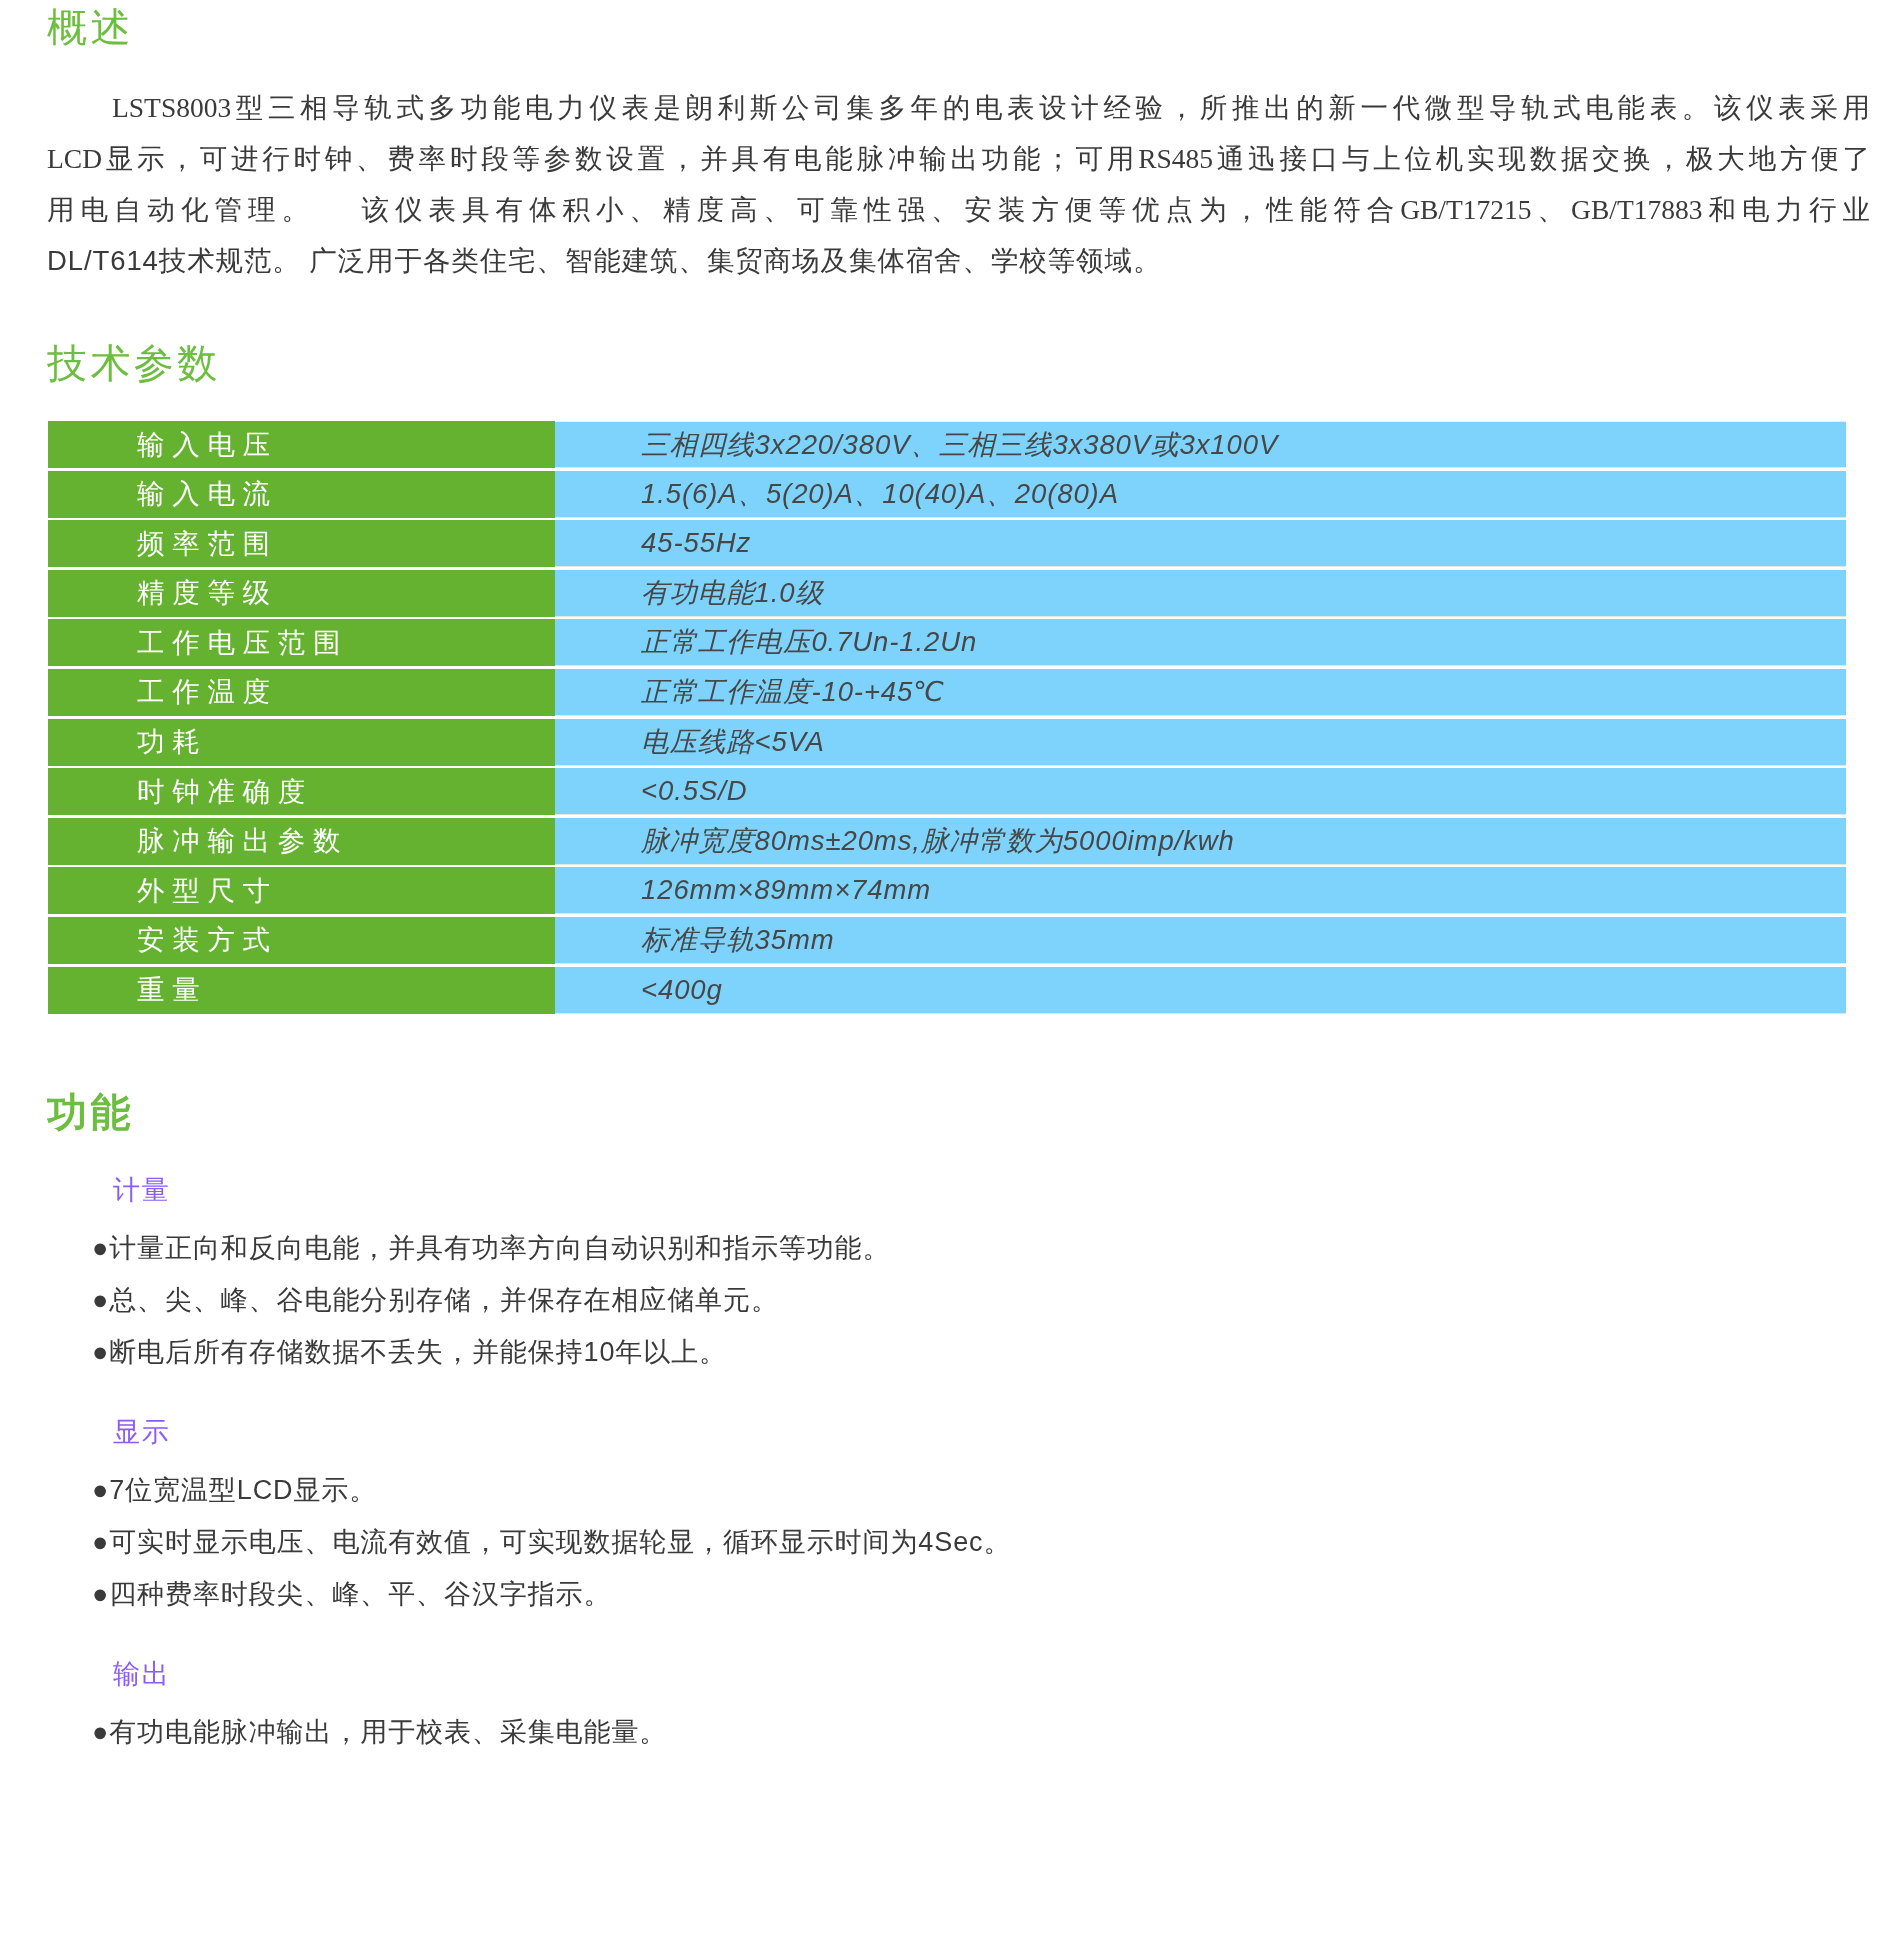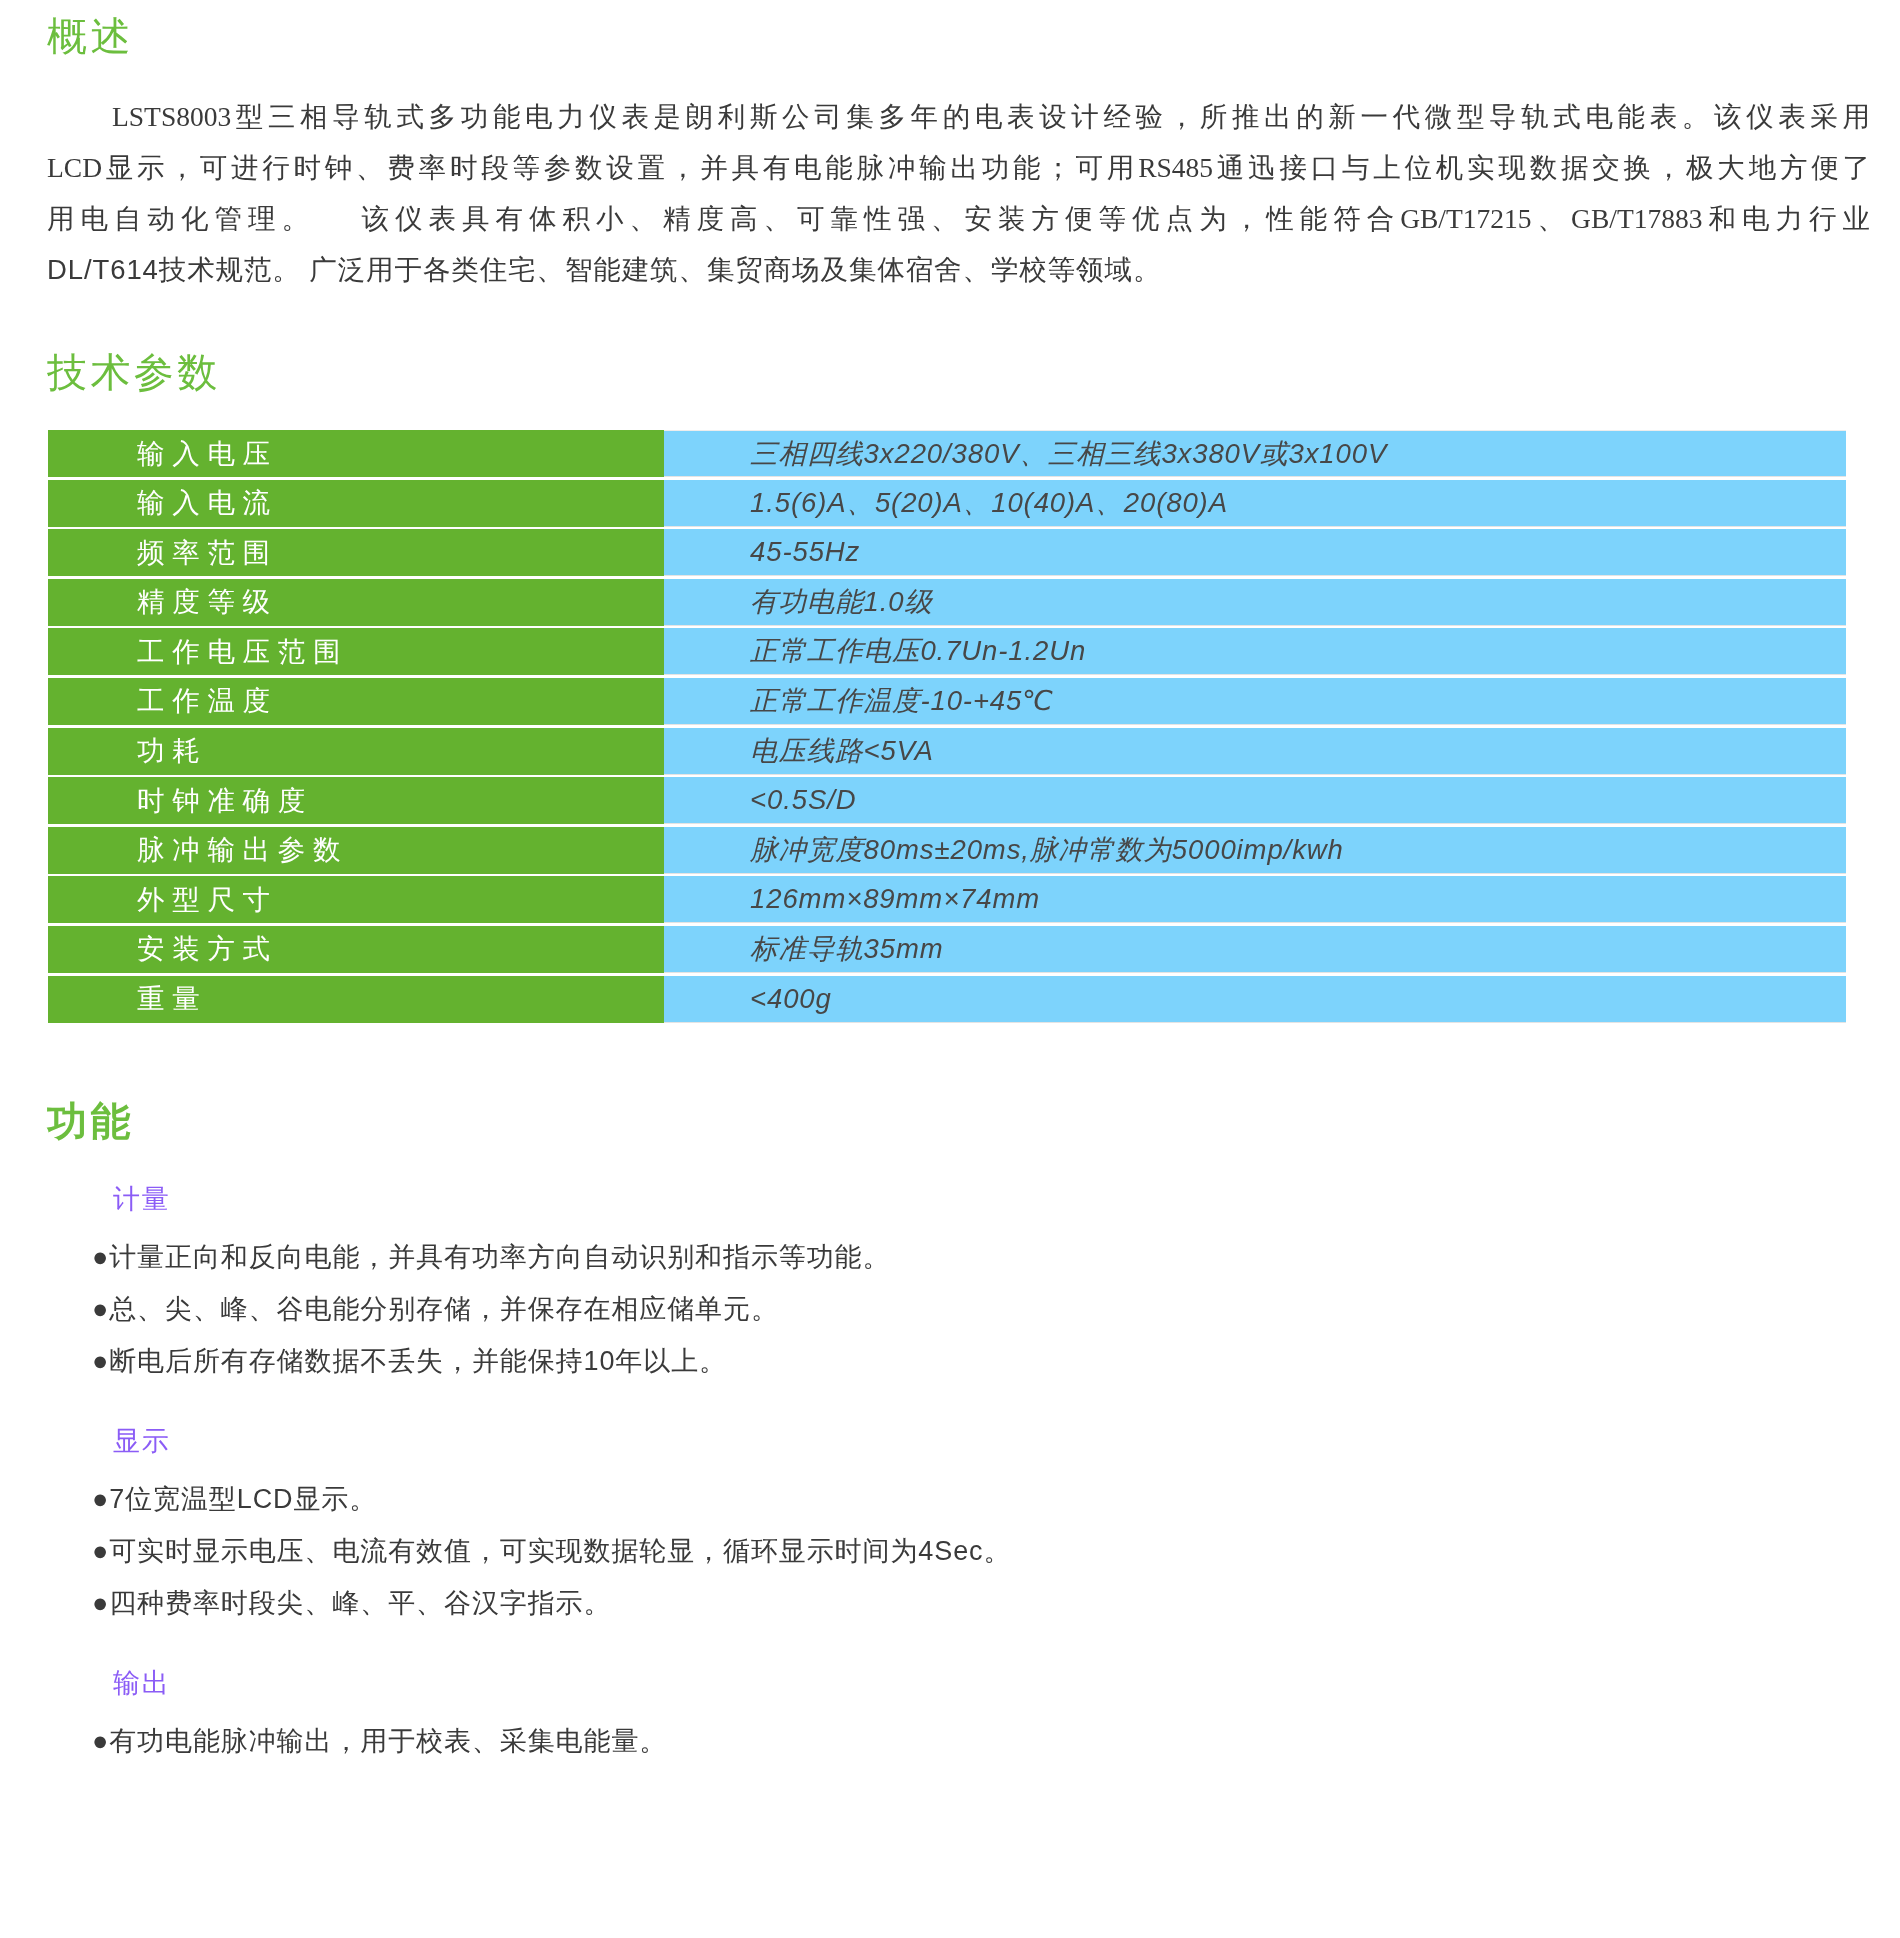--- a/index.html
+++ b/index.html
@@ -17,21 +17,21 @@
 
   
   .section-heading {
     margin: 0 0 0 47px;
     color: #6cbe3e;
     font-size: 40px;
     line-height: 48px;
     font-weight: normal;
     letter-spacing: 3.4px;
   }
-  #overview-heading  { padding-top: 12px; }
+  #overview-heading  { padding-top: 3px; }
   #specs-heading     { margin-top: 53px; }
   #functions-heading { margin-top: 74px; font-weight: bold; }
 
   
   .para {
     margin: 31px 31px 0 47px;
     font-size: 27.5px;
     line-height: 51px;
     color: #3a3a3a;
   }
@@ -48,21 +48,21 @@
     margin: 34px 0 0 48px;
     width: 1798px;
   }
   .spec-row {
     display: flex;
     height: 47px;
     margin-bottom: 2.6px;
   }
   .spec-label {
     box-sizing: border-box;
-    width: 616px;
+    width: 507px;
     background: #64b22f;
     color: #ffffff;
     font-size: 27.5px;
     letter-spacing: 7.7px;
     padding-left: 89px;
     display: flex;
     align-items: center;
   }
   .spec-value {
     box-sizing: border-box;

